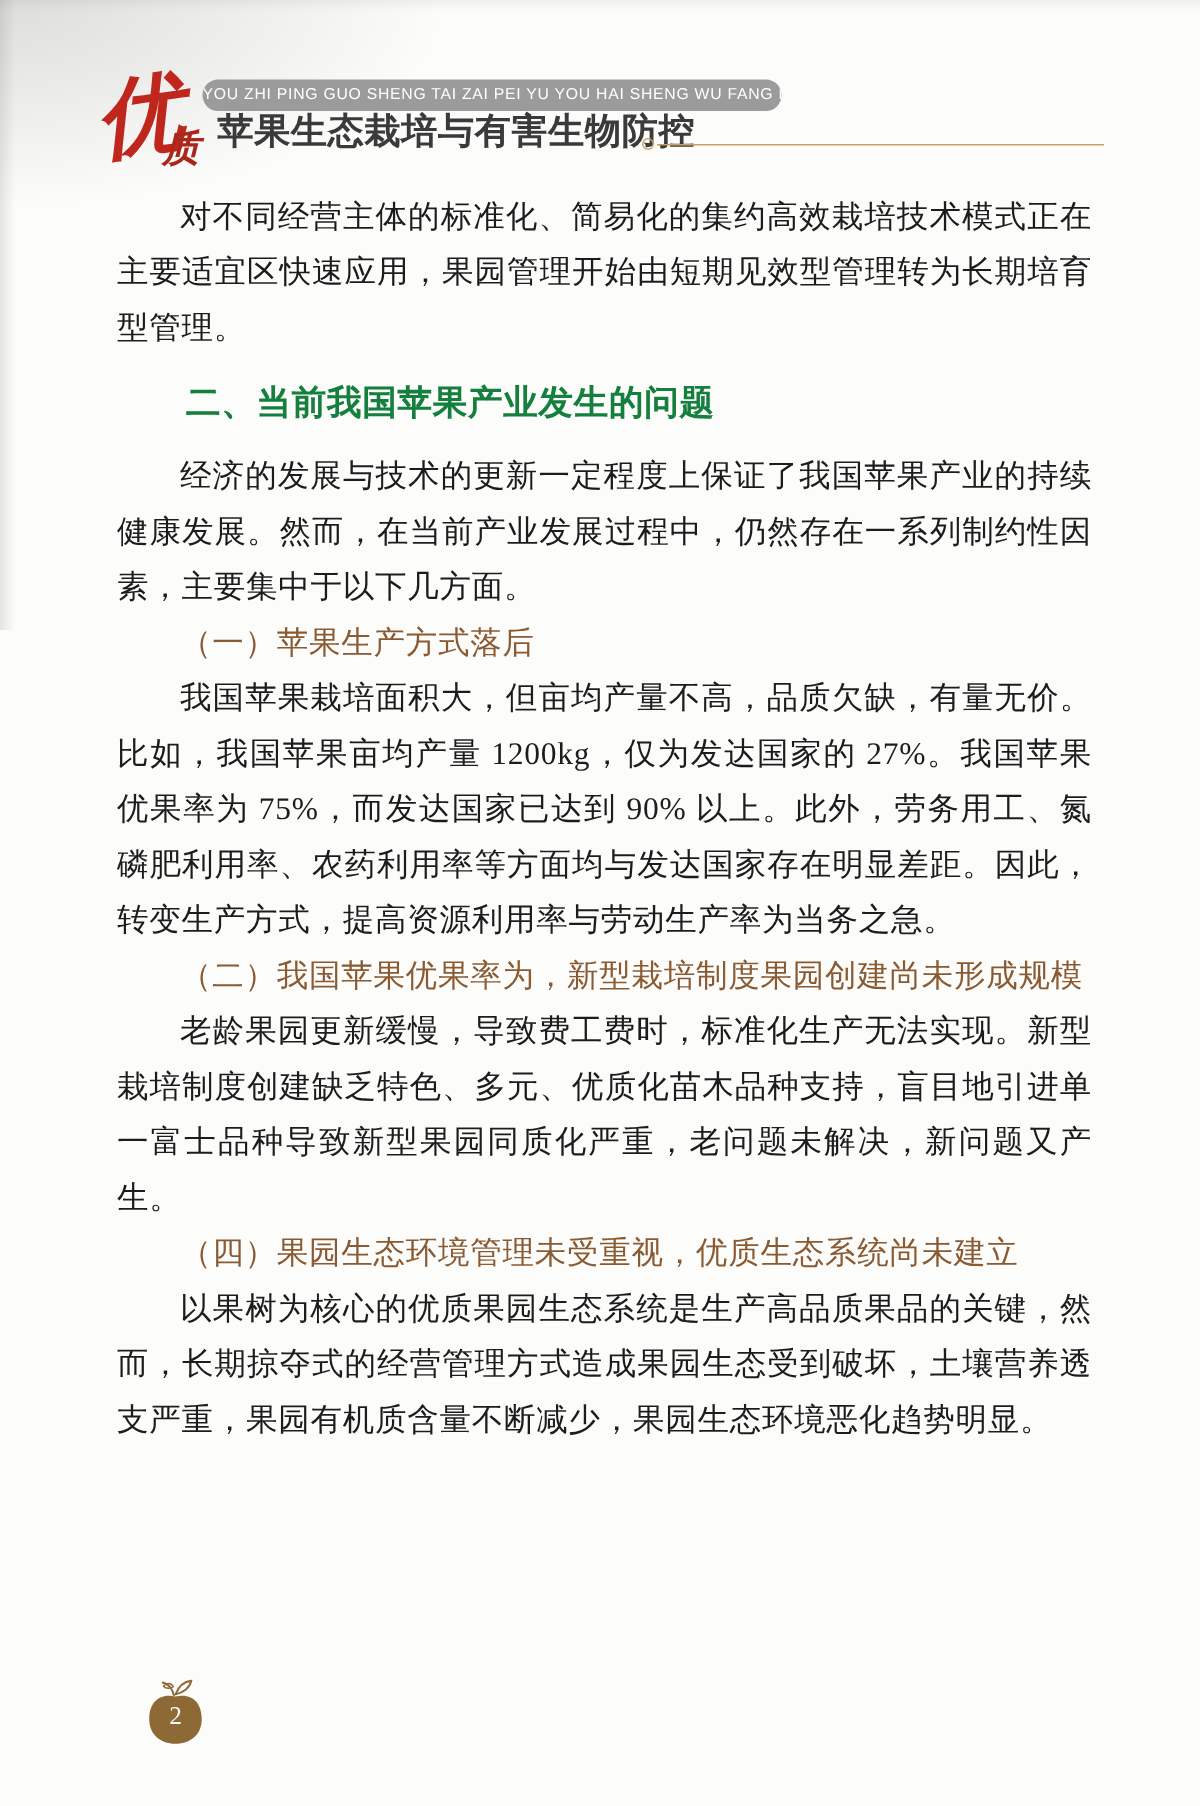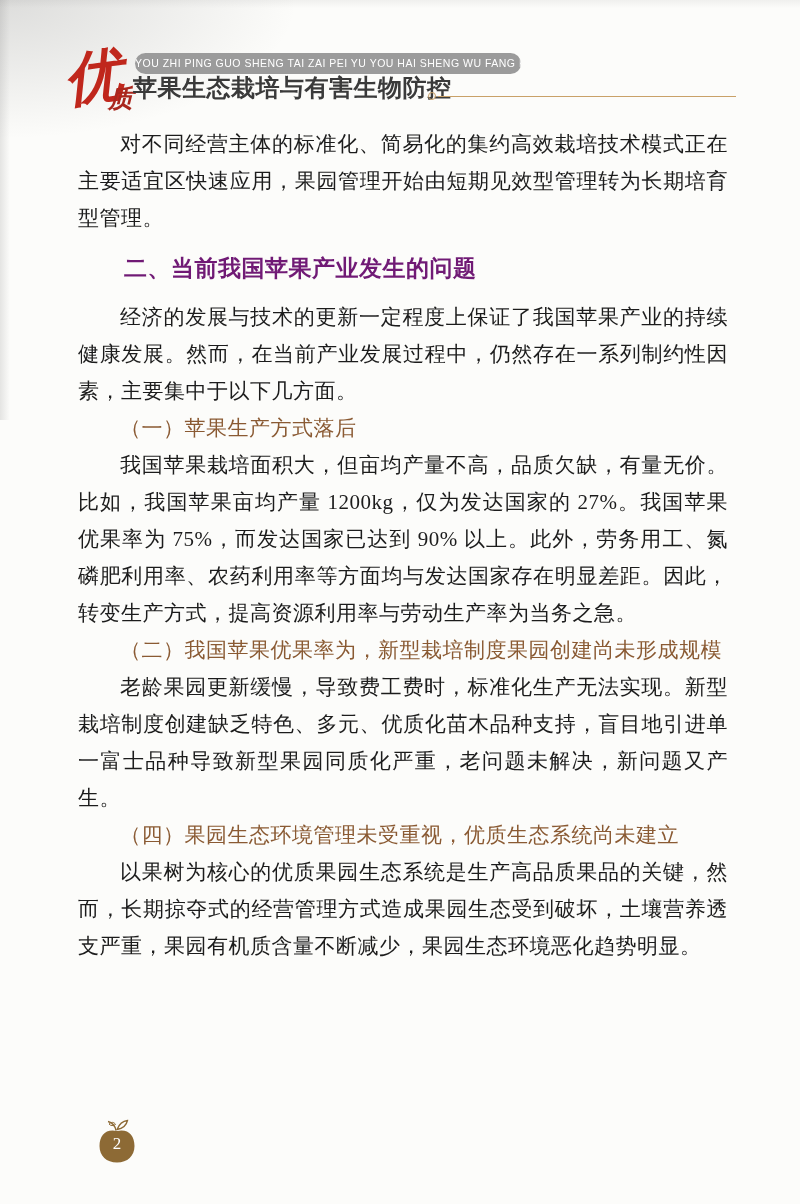--- a/index.html
+++ b/index.html
@@ -42,21 +42,21 @@
     font-size: 25px; line-height: 25px; color: #a9271d;
   }
   .pinyin-pill {
     position: absolute; left: 135px; top: 53px; width: 386px; height: 21px;
     background: #9b9b9b; border-radius: 11px;
     color: #ffffff; font-family: "Liberation Sans", sans-serif;
     font-size: 10.5px; line-height: 21px; letter-spacing: 0.5px;
     text-align: center; white-space: nowrap; overflow: hidden;
   }
   .book-title {
-    position: absolute; left: 133px; top: 74px;
+    position: absolute; left: 145px; top: 74px;
     font-family: "Liberation Sans", sans-serif; font-weight: bold;
     font-size: 24px; line-height: 28px; color: #3a3a3a; letter-spacing: 0.5px;
     white-space: nowrap;
   }
   .header-rule {
     position: absolute; left: 438px; top: 96px; width: 298px; height: 1px;
     background: #c9a168;
   }
   .header-rule-dot {
     position: absolute; left: 428px; top: 92px; width: 6px; height: 6px;
@@ -66,21 +66,21 @@
   
   .content {
     position: absolute; left: 78px; top: 126px; width: 650px;
     font-size: 21px; line-height: 37px; letter-spacing: 0.5px;
     color: #1c1c1c; text-align: justify;
   }
   .para { margin: 0; text-indent: 2em; }
   .section-heading {
     margin: 13px 0 12px; text-indent: 2em;
     font-family: "Liberation Sans", sans-serif; font-weight: bold;
-    font-size: 23px; line-height: 37px; color: #701a75;
+    font-size: 23px; line-height: 37px; color: #15803d;
   }
   .sub-heading {
     margin: 0; text-indent: 2em;
     font-weight: normal; font-size: 21px; line-height: 37px; color: #8a5a33;
   }
 
   
   .page-badge { position: absolute; left: 96px; top: 1118px; width: 42px; height: 46px; }
   .page-badge svg { position: absolute; left: 0; top: 0; }
   .page-number {

